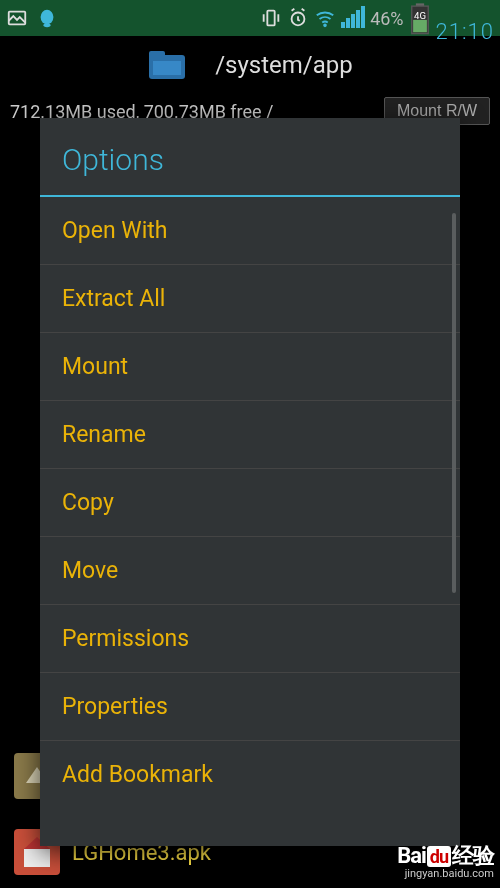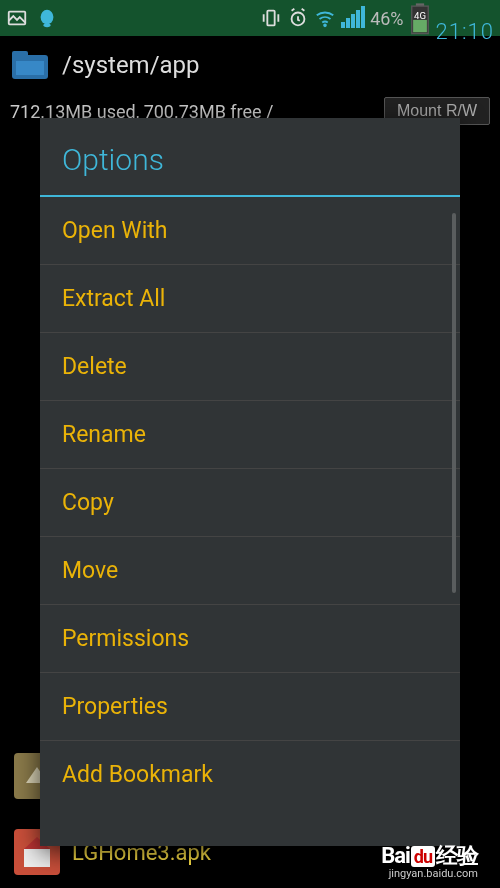--- a/index.html
+++ b/index.html
@@ -24,21 +24,22 @@
 .statusbar-right { display: flex; align-items: center; gap: 5px; }
 .sb-icon { width: 22px; height: 22px; display: inline-flex; align-items: center; justify-content: center; }
 .clock { color: #3fb7d9; font-size: 22px; font-weight: 300; letter-spacing: 1px; margin-top: 27px; }
 .batt-pct { color: #bbb; font-size: 18px; }
 .path-bar {
   height: 58px;
   display: flex;
   align-items: center;
   padding: 0 10px;
   background: #000;
-  gap: 12px;
+  gap: 28px;
+  justify-content: center;
 }
 .folder-badge {
   width: 40px; height: 36px; position: relative;
 }
 .folder-badge svg { width: 100%; height: 100%; }
 .path-text { color: #ddd; font-size: 24px; }
 .meta-line {
   height: 34px;
   display: flex;
   align-items: center;
@@ -114,21 +115,21 @@
   position: absolute;
   right: 4px;
   top: 95px;
   width: 4px;
   height: 380px;
   background: #5a5d5e;
   border-radius: 2px;
 }
 .watermark {
   position: absolute;
-  right: 22px;
+  right: 6px;
   bottom: 8px;
   z-index: 100;
   text-align: right;
   color: #fff;
   font-size: 12px;
   line-height: 1.1;
 }
 .watermark .brand { font-size: 22px; font-weight: bold; letter-spacing: -1px; }
 .watermark .brand .du { background: #fff; color: #c00; padding: 0 3px; border-radius: 3px; margin: 0 1px; font-size: 18px; }
 .watermark .sub { color: #ccc; font-size: 11px; }
@@ -243,21 +244,21 @@
     </div>
   </div>
 </div>
 
 <div class="dialog-backdrop">
   <div class="dialog">
     <div class="dialog-title">Options</div>
     <div class="dialog-list">
       <div class="dialog-item">Open With</div>
       <div class="dialog-item">Extract All</div>
-      <div class="dialog-item">Delete</div>
+      <div class="dialog-item">Mount</div>
       <div class="dialog-item">Rename</div>
       <div class="dialog-item">Copy</div>
       <div class="dialog-item">Move</div>
       <div class="dialog-item">Permissions</div>
       <div class="dialog-item">Properties</div>
       <div class="dialog-item" style="border-bottom:none">Add Bookmark</div>
     </div>
     <div class="scrollbar-hint"></div>
   </div>
 </div>

